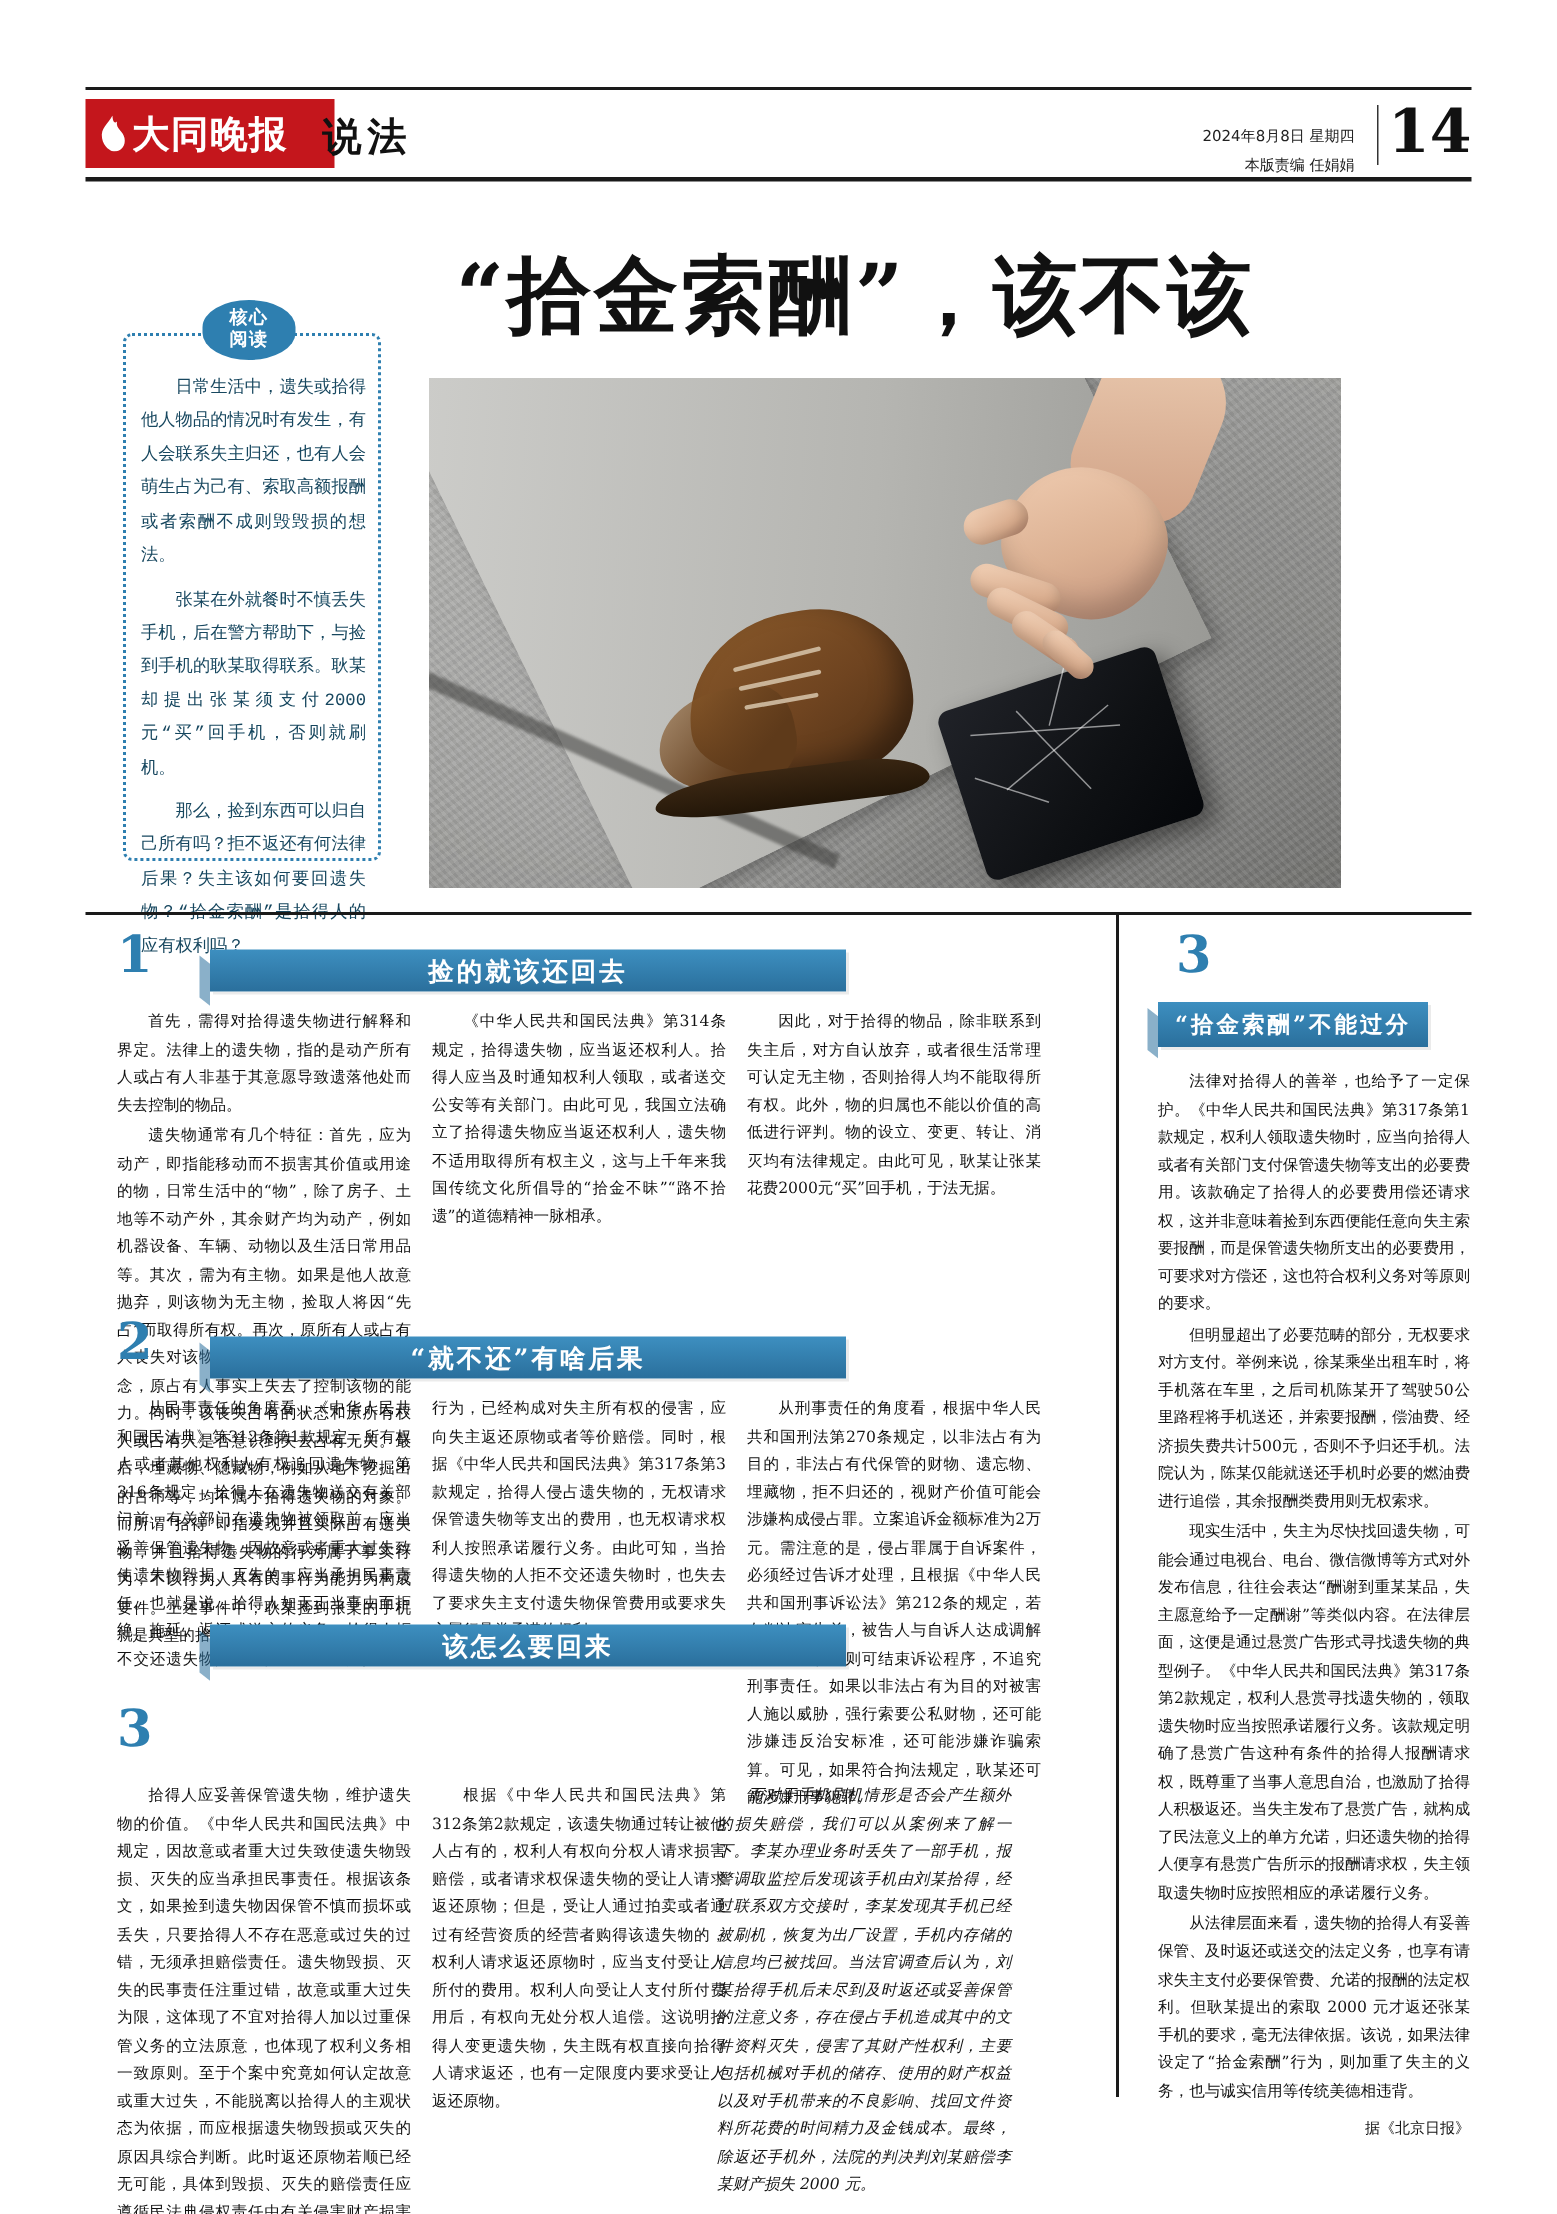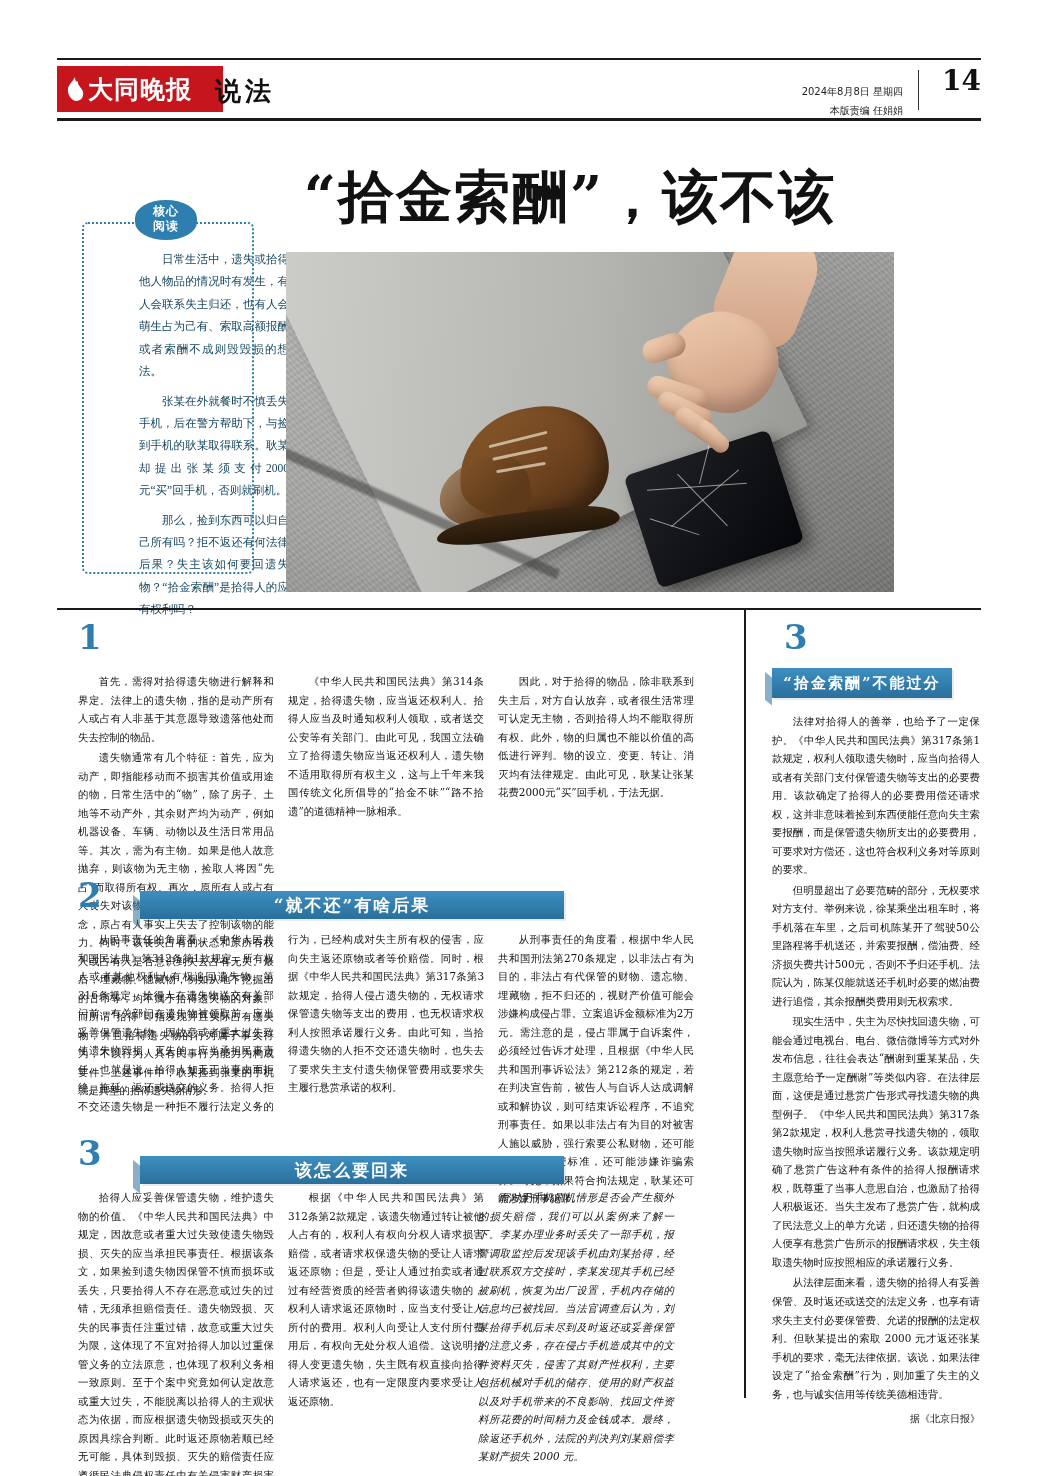--- a/index.html
+++ b/index.html
@@ -77,21 +77,21 @@
   }
   .mast-divider {
     position: absolute;
     right: 62px; top: 12px;
     width: 1px; height: 40px;
     background: #333;
   }
   .page-number {
     position: absolute;
     right: 0; top: 6px;
-    font-size: 28px;
+    font-size: 40px;
     font-weight: bold;
     color: #111;
     font-family: "DejaVu Serif", "Liberation Serif", serif;
   }
 
   
   .headline {
     position: absolute;
     left: 250px;
     top: 160px;
@@ -134,22 +134,21 @@
   }
   .core-text {
     position: absolute;
     left: 94px;
     top: 248px;
     width: 150px;
     font-size: 11.5px;
     line-height: 1.95;
     color: #17475f;
     text-align: justify;
-    font-family: Liberation Serif, serif;
-    margin-left: 45px;
+    font-family: Liberation Mono, monospace;
   }
   .core-text p { margin: 0 0 7px 0; text-indent: 2em; }
 
   
   .photo {
     position: absolute;
     left: 286px;
     top: 252px;
     width: 608px;
     height: 340px;
@@ -406,20 +405,23 @@
       <div class="finger" style="left:4px;  top:74px;  width:44px; height:24px; transform:rotate(-18deg);"></div>
     </div>
   </div>
 
   <div class="rule-h" style="left:57px; top:608px; width:924px; height:2px;"></div>
   <div class="rule-v" style="left:744px; top:608px; width:2px; height:790px;"></div>
 
   <div class="sec-num" style="left:78px; top:620px;">
     <span>1</span>
   </div>
+  <div class="banner" style="left:140px; top:633px; width:424px;">
+    <span>捡的就该还回去</span>
+  </div>
 
   <div class="coltext" style="left:78px; top:672px; width:196px;">
     <p>首先，需得对拾得遗失物进行解释和界定。法律上的遗失物，指的是动产所有人或占有人非基于其意愿导致遗落他处而失去控制的物品。</p>
     <p>遗失物通常有几个特征：首先，应为动产，即指能移动而不损害其价值或用途的物，日常生活中的“物”，除了房子、土地等不动产外，其余财产均为动产，例如机器设备、车辆、动物以及生活日常用品等。其次，需为有主物。如果是他人故意抛弃，则该物为无主物，捡取人将因“先占”而取得所有权。再次，原所有人或占有人丧失对该物品占有，即按照社会一般观念，原占有人事实上失去了控制该物的能力。同时，该丧失占有的状态和原所有权人或占有人是否意识到失去占有无关。最后，埋藏物、隐藏物，例如从地下挖掘出的古币等，均不属于拾得遗失物的对象。而所谓“拾得”即指发现并且实际占有遗失物，并且拾得遗失物的行为属于事实行为，不以行为人具有民事行为能力为构成要件。上述事件中，耿某捡到张某的手机就是典型的拾得遗失物情形。</p>
   </div>
   <div class="coltext" style="left:288px; top:672px; width:196px;">
     <p>《中华人民共和国民法典》第314条规定，拾得遗失物，应当返还权利人。拾得人应当及时通知权利人领取，或者送交公安等有关部门。由此可见，我国立法确立了拾得遗失物应当返还权利人，遗失物不适用取得所有权主义，这与上千年来我国传统文化所倡导的“拾金不昧”“路不拾遗”的道德精神一脉相承。</p>
   </div>
   <div class="coltext" style="left:498px; top:672px; width:196px;">
     <p>因此，对于拾得的物品，除非联系到失主后，对方自认放弃，或者很生活常理可认定无主物，否则拾得人均不能取得所有权。此外，物的归属也不能以价值的高低进行评判。物的设立、变更、转让、消灭均有法律规定。由此可见，耿某让张某花费2000元“买”回手机，于法无据。</p>
@@ -435,21 +437,21 @@
   <div class="coltext" style="left:78px; top:930px; width:406px; column-count:2; column-gap:14px;">
     <p>从民事责任的角度看，《中华人民共和国民法典》第312条第1款规定，所有权人或者其他权利人有权追回遗失物。第316条规定，拾得人在遗失物送交有关部门前，有关部门在遗失物被领取前，应当妥善保管遗失物。因故意或者重大过失致使遗失物毁损、灭失的，应当承担民事责任。也就是说，拾得人如无正当事由而拒绝、拖延、返还或送交的义务。拾得人拒不交还遗失物是一种拒不履行法定义务的行为，已经构成对失主所有权的侵害，应向失主返还原物或者等价赔偿。同时，根据《中华人民共和国民法典》第317条第3款规定，拾得人侵占遗失物的，无权请求保管遗失物等支出的费用，也无权请求权利人按照承诺履行义务。由此可知，当拾得遗失物的人拒不交还遗失物时，也失去了要求失主支付遗失物保管费用或要求失主履行悬赏承诺的权利。</p>
   </div>
   <div class="coltext" style="left:498px; top:930px; width:196px;">
     <p>从刑事责任的角度看，根据中华人民共和国刑法第270条规定，以非法占有为目的，非法占有代保管的财物、遗忘物、埋藏物，拒不归还的，视财产价值可能会涉嫌构成侵占罪。立案追诉金额标准为2万元。需注意的是，侵占罪属于自诉案件，必须经过告诉才处理，且根据《中华人民共和国刑事诉讼法》第212条的规定，若在判决宣告前，被告人与自诉人达成调解或和解协议，则可结束诉讼程序，不追究刑事责任。如果以非法占有为目的对被害人施以威胁，强行索要公私财物，还可能涉嫌违反治安标准，还可能涉嫌诈骗索算。可见，如果符合拘法规定，耿某还可能涉嫌刑事犯罪。</p>
   </div>
 
   <div class="sec-num" style="left:78px; top:1136px;">
     <span>3</span>
   </div>
-  <div class="banner" style="left:140px; top:1156px; width:424px;">
+  <div class="banner" style="left:140px; top:1083px; width:424px;">
     <span>该怎么要回来</span>
   </div>
 
   <div class="coltext" style="left:78px; top:1188px; width:196px;">
     <p>拾得人应妥善保管遗失物，维护遗失物的价值。《中华人民共和国民法典》中规定，因故意或者重大过失致使遗失物毁损、灭失的应当承担民事责任。根据该条文，如果捡到遗失物因保管不慎而损坏或丢失，只要拾得人不存在恶意或过失的过错，无须承担赔偿责任。遗失物毁损、灭失的民事责任注重过错，故意或重大过失为限，这体现了不宜对拾得人加以过重保管义务的立法原意，也体现了权利义务相一致原则。至于个案中究竟如何认定故意或重大过失，不能脱离以拾得人的主观状态为依据，而应根据遗失物毁损或灭失的原因具综合判断。此时返还原物若顺已经无可能，具体到毁损、灭失的赔偿责任应遵循民法典侵权责任中有关侵害财产损害赔偿的一般规则处理。</p>
   </div>
   <div class="coltext" style="left:288px; top:1188px; width:196px;">
     <p>根据《中华人民共和国民法典》第312条第2款规定，该遗失物通过转让被他人占有的，权利人有权向分权人请求损害赔偿，或者请求权保遗失物的受让人请求返还原物；但是，受让人通过拍卖或者通过有经营资质的经营者购得该遗失物的，权利人请求返还原物时，应当支付受让人所付的费用。权利人向受让人支付所付费用后，有权向无处分权人追偿。这说明拾得人变更遗失物，失主既有权直接向拾得人请求返还，也有一定限度内要求受让人返还原物。</p>
   </div>
   <div class="coltext" style="left:478px; top:1188px; width:196px;font-style:italic;">

